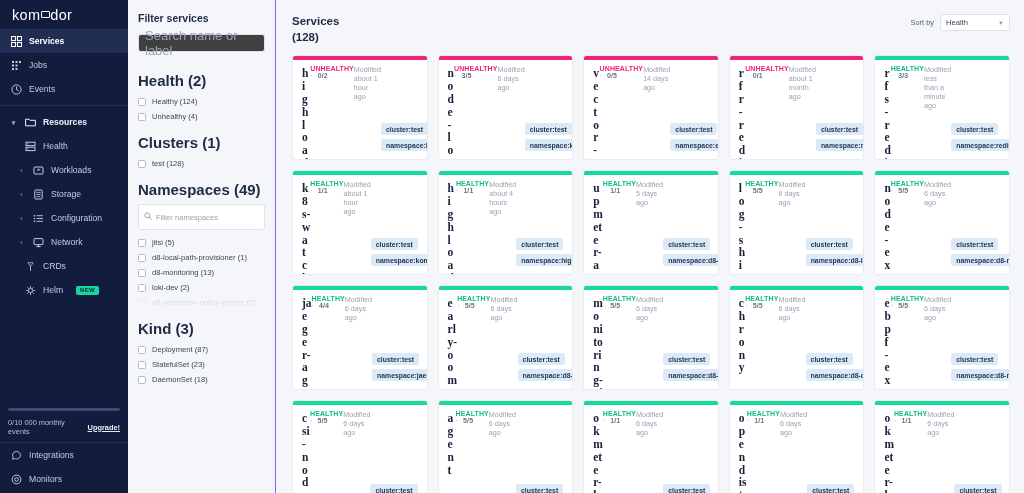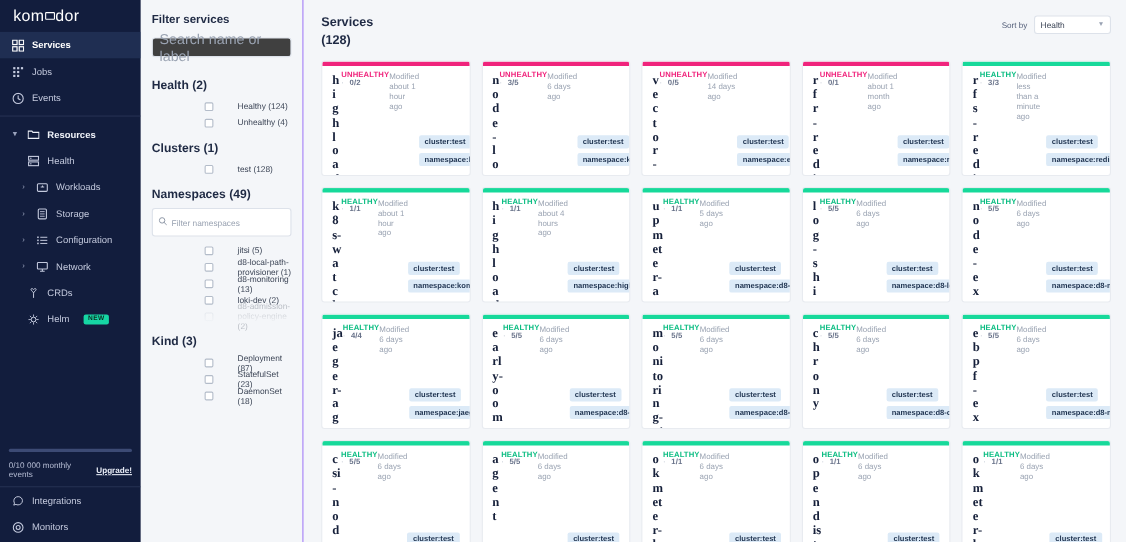--- a/index.html
+++ b/index.html
@@ -87,29 +87,28 @@
   .search-box {
     width: 100%; height: 18px;
     border: 1px solid #dde2ea; background: #404040;
     border-radius: 3px;
     font-size: 13px; color: #9aa3b2;
     padding: 0 6px;
     display: flex; align-items: center;
     margin-bottom: 20px;
   }
   .filter-group-title {
-    font-size: 11px; font-weight: 700; color: #1f2a44;
+    font-size: 15px; font-weight: 700; color: #1f2a44;
     margin-bottom: 6px;
   }
   .check-row {
-    display: flex; align-items: center; gap: 22px;
+    display: flex; align-items: center; gap: 6px;
     height: 13px; margin-bottom: 2px;
     font-size: 7.6px; color: #3d4657;
     cursor: pointer;
-    margin-left: 48px;
   }
   .check-row.faded { opacity: .32; }
   .cbox {
     width: 8px; height: 8px; flex: 0 0 8px;
     border: 1px solid #b3bcc9; border-radius: 1.5px;
     background: #ffffff;
   }
   .group-gap { height: 9px; }
   .ns-search {
     width: 100%; height: 18px;

